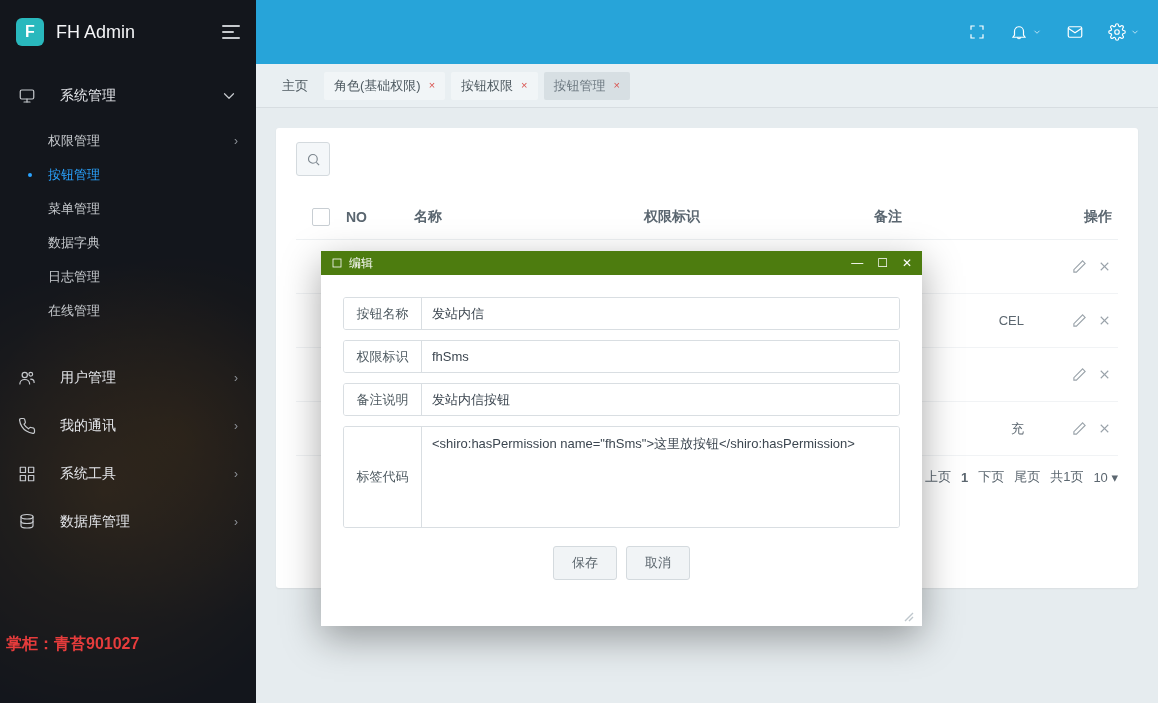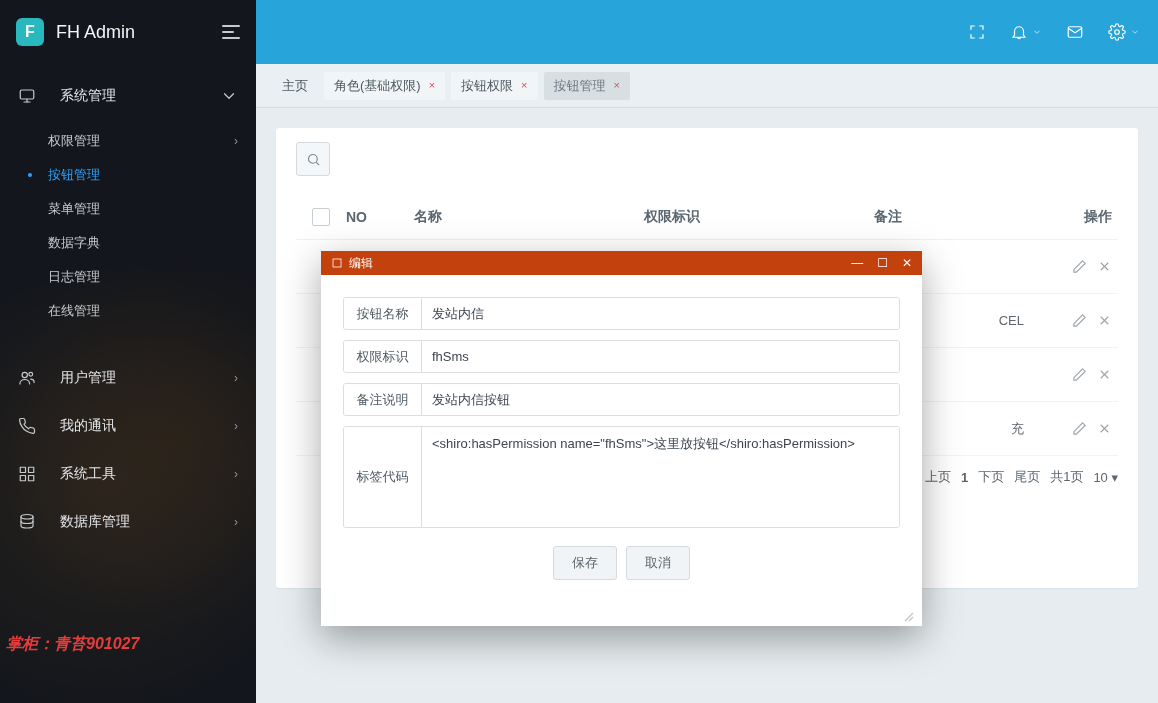--- a/index.html
+++ b/index.html
@@ -22,21 +22,21 @@
 .nav { position:relative; padding-top: 8px; }
 .nav-section { display:flex; align-items:center; height:48px; padding:0 18px; color:#e4e6ea; font-size:14px; justify-content:space-between; cursor:pointer; }
 .nav-section .left { display:flex; align-items:center; gap:24px; }
 .nav-sub { padding: 4px 0 8px 0; }
 .nav-item { display:flex; align-items:center; height:34px; padding:0 18px 0 48px; font-size:13px; color:#c6c9cd; justify-content:space-between; cursor:pointer; position:relative; }
 .nav-item.active { color:#2aa3ff; }
 .nav-item.active::before { content:""; position:absolute; left:28px; top:50%; width:4px; height:4px; border-radius:50%; background:#2aa3ff; transform:translateY(-50%); }
 .chev { font-size:12px; color:#8e9299; }
 .section-gap { height:18px; }
 
-.watermark { position:absolute; left:0; bottom:48px; color:#e63c3c; font-size:16px; font-weight:600; padding:0 6px;font-style:italic; }
+.watermark { position:absolute; left:0; bottom:48px; color:#e63c3c; font-size:16px; font-weight:600; padding:0 6px; }
 
 
 .ico { width:18px; height:18px; stroke:#c6c9cd; stroke-width:1.6; fill:none; stroke-linecap:round; stroke-linejoin:round; flex-shrink:0; }
 .ico-h { width:18px; height:18px; stroke:#fff; fill:none; stroke-width:1.6; }
 
 
 .topbar { position:absolute; left:256px; top:0; right:0; height:64px; background:#27a4d9; display:flex; align-items:center; justify-content:flex-end; padding-right:18px; gap:24px; }
 .topbar .tbtn { display:flex; align-items:center; gap:4px; color:#fff; cursor:pointer; }
 
 
@@ -60,21 +60,21 @@
 .tbl-row { display:grid; grid-template-columns:50px 68px 230px 230px 150px 1fr; align-items:center; height:54px; border-bottom:1px solid #f1f3f5; font-size:13px; color:#5c6770; }
 .ops-col { display:flex; justify-content:flex-end; gap:10px; padding-right:6px; }
 .op-ico { width:15px; height:15px; stroke:#9aa3aa; fill:none; stroke-width:1.8; cursor:pointer; }
 
 .pager { display:flex; justify-content:flex-end; align-items:center; gap:10px; margin-top:12px; font-size:13px; color:#5c6770; }
 .pager .drop::after { content:" \25BE"; }
 
 
 .modal-mask { position:absolute; inset:0; background:rgba(0,0,0,0); pointer-events:none; }
 .modal { position:absolute; left:321px; top:251px; width:601px; background:#fff; box-shadow:0 12px 36px rgba(0,0,0,0.35); display:flex; flex-direction:column; pointer-events:auto; }
-.modal-titlebar { height:24px; background:#c2410c; color:#fff; display:flex; align-items:center; justify-content:space-between; padding:0 10px; font-size:12px; }
+.modal-titlebar { height:24px; background:#4d7c0f; color:#fff; display:flex; align-items:center; justify-content:space-between; padding:0 10px; font-size:12px; }
 .modal-titlebar .left { display:flex; align-items:center; gap:6px; }
 .modal-titlebar .wins { display:flex; gap:14px; }
 .modal-titlebar .wb { cursor:pointer; font-size:12px; line-height:1; }
 .modal-body { padding:22px 22px 14px; }
 .frow { display:flex; margin-bottom:10px; border:1px solid #d9dee2; border-radius:3px; overflow:hidden; }
 .frow .flabel { width:78px; background:#fff; border-right:1px solid #d9dee2; display:flex; align-items:center; justify-content:center; font-size:13px; color:#4e5a61; }
 .frow input, .frow textarea { flex:1; border:none; outline:none; padding:8px 10px; font-size:13px; color:#3c4650; background:#fff; resize:none; }
 .frow.tall .flabel { align-items:center; }
 .frow textarea { height:100px; font-family:inherit; }
 .modal-actions { display:flex; justify-content:center; gap:9px; padding:8px 0 16px; }

